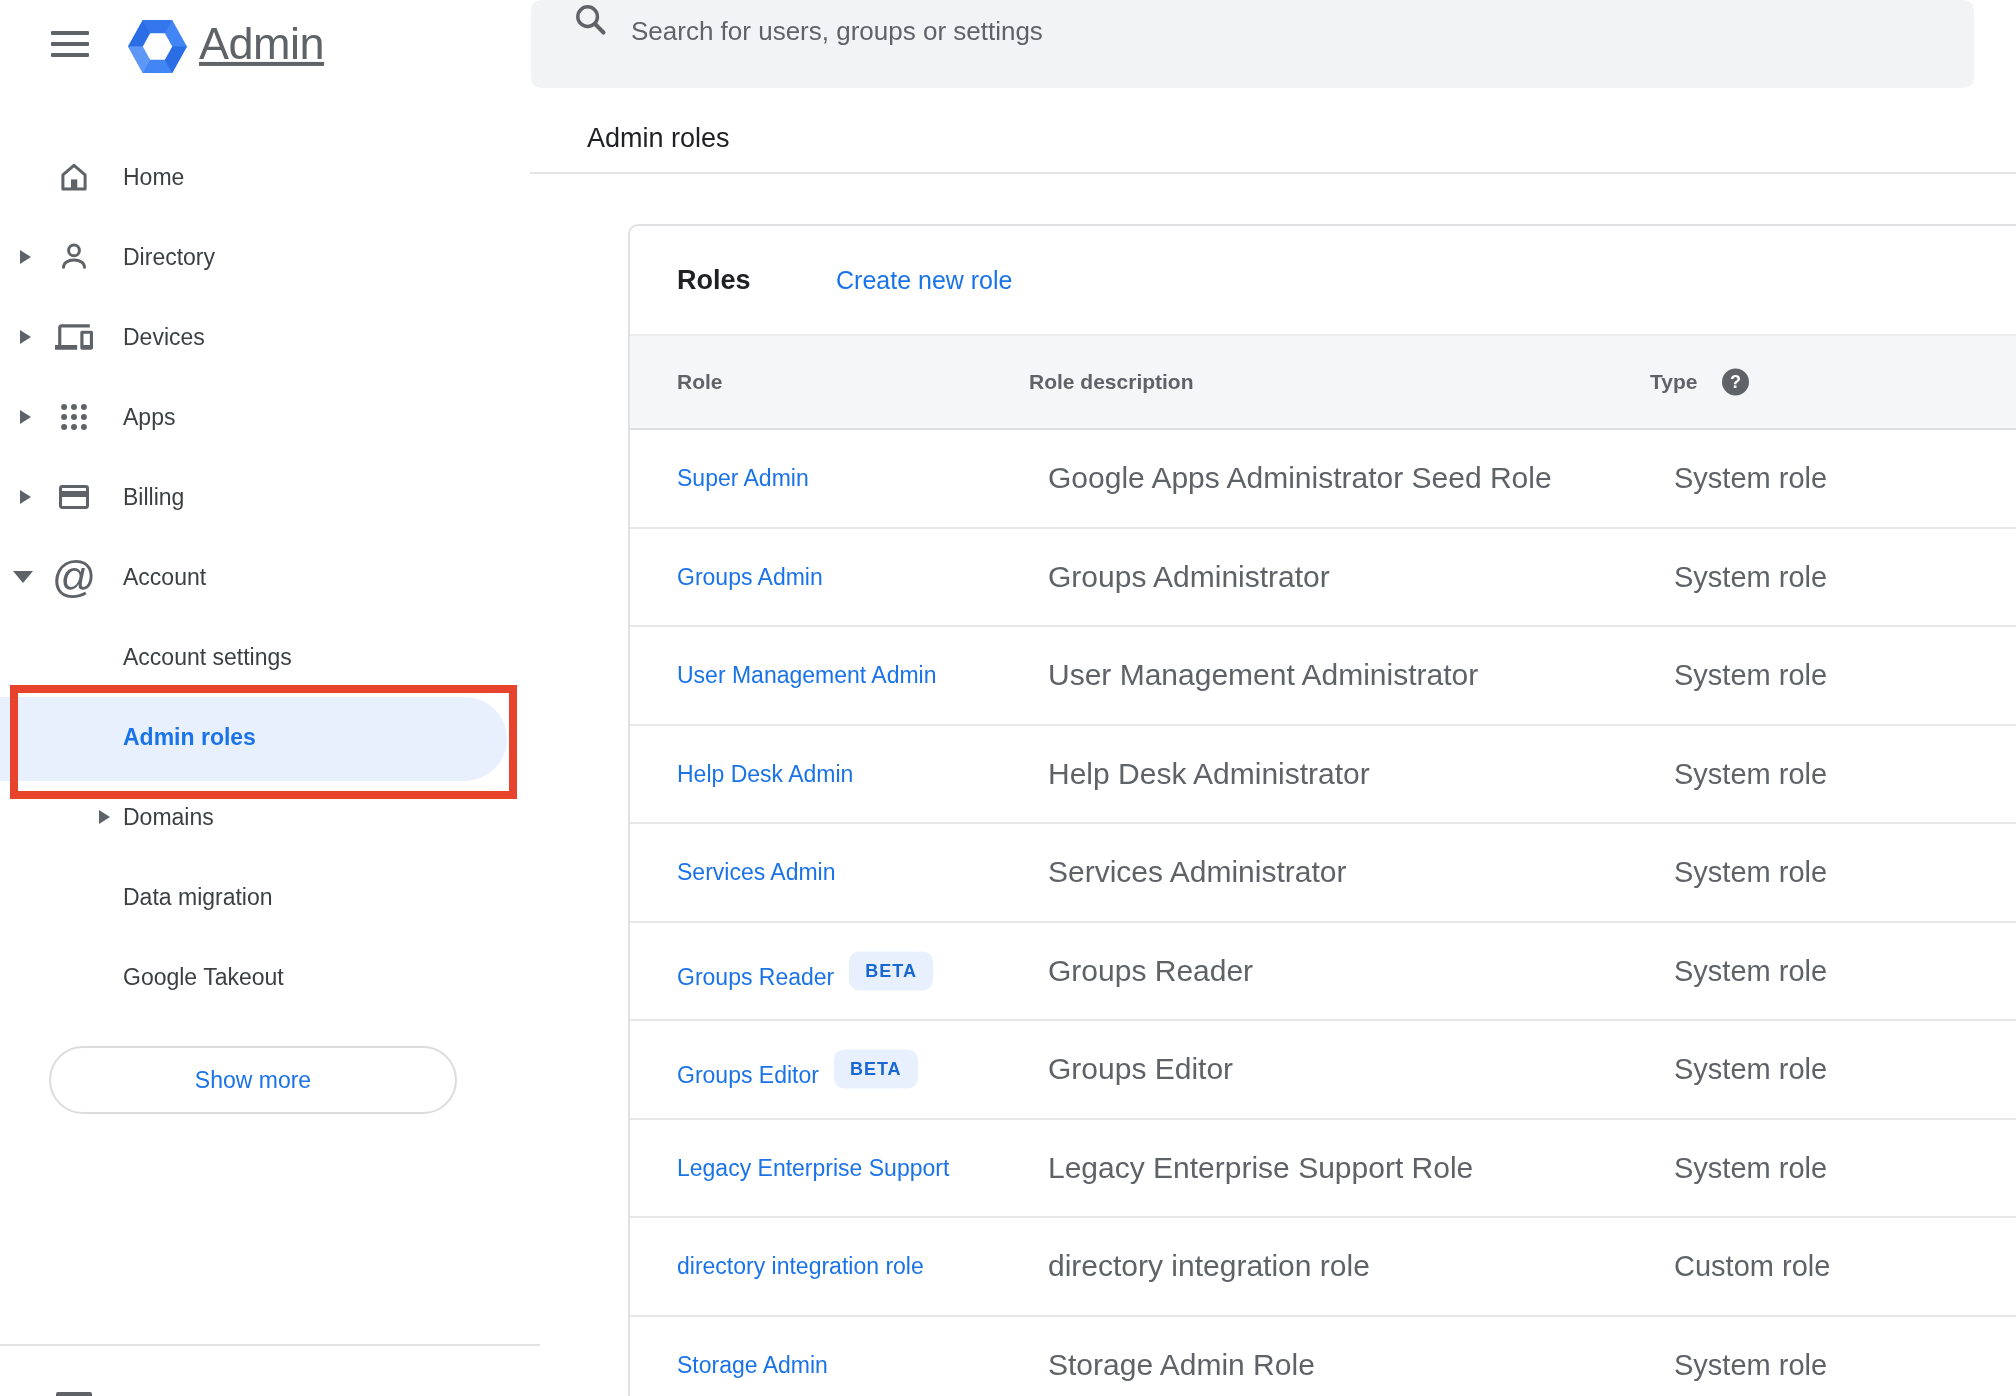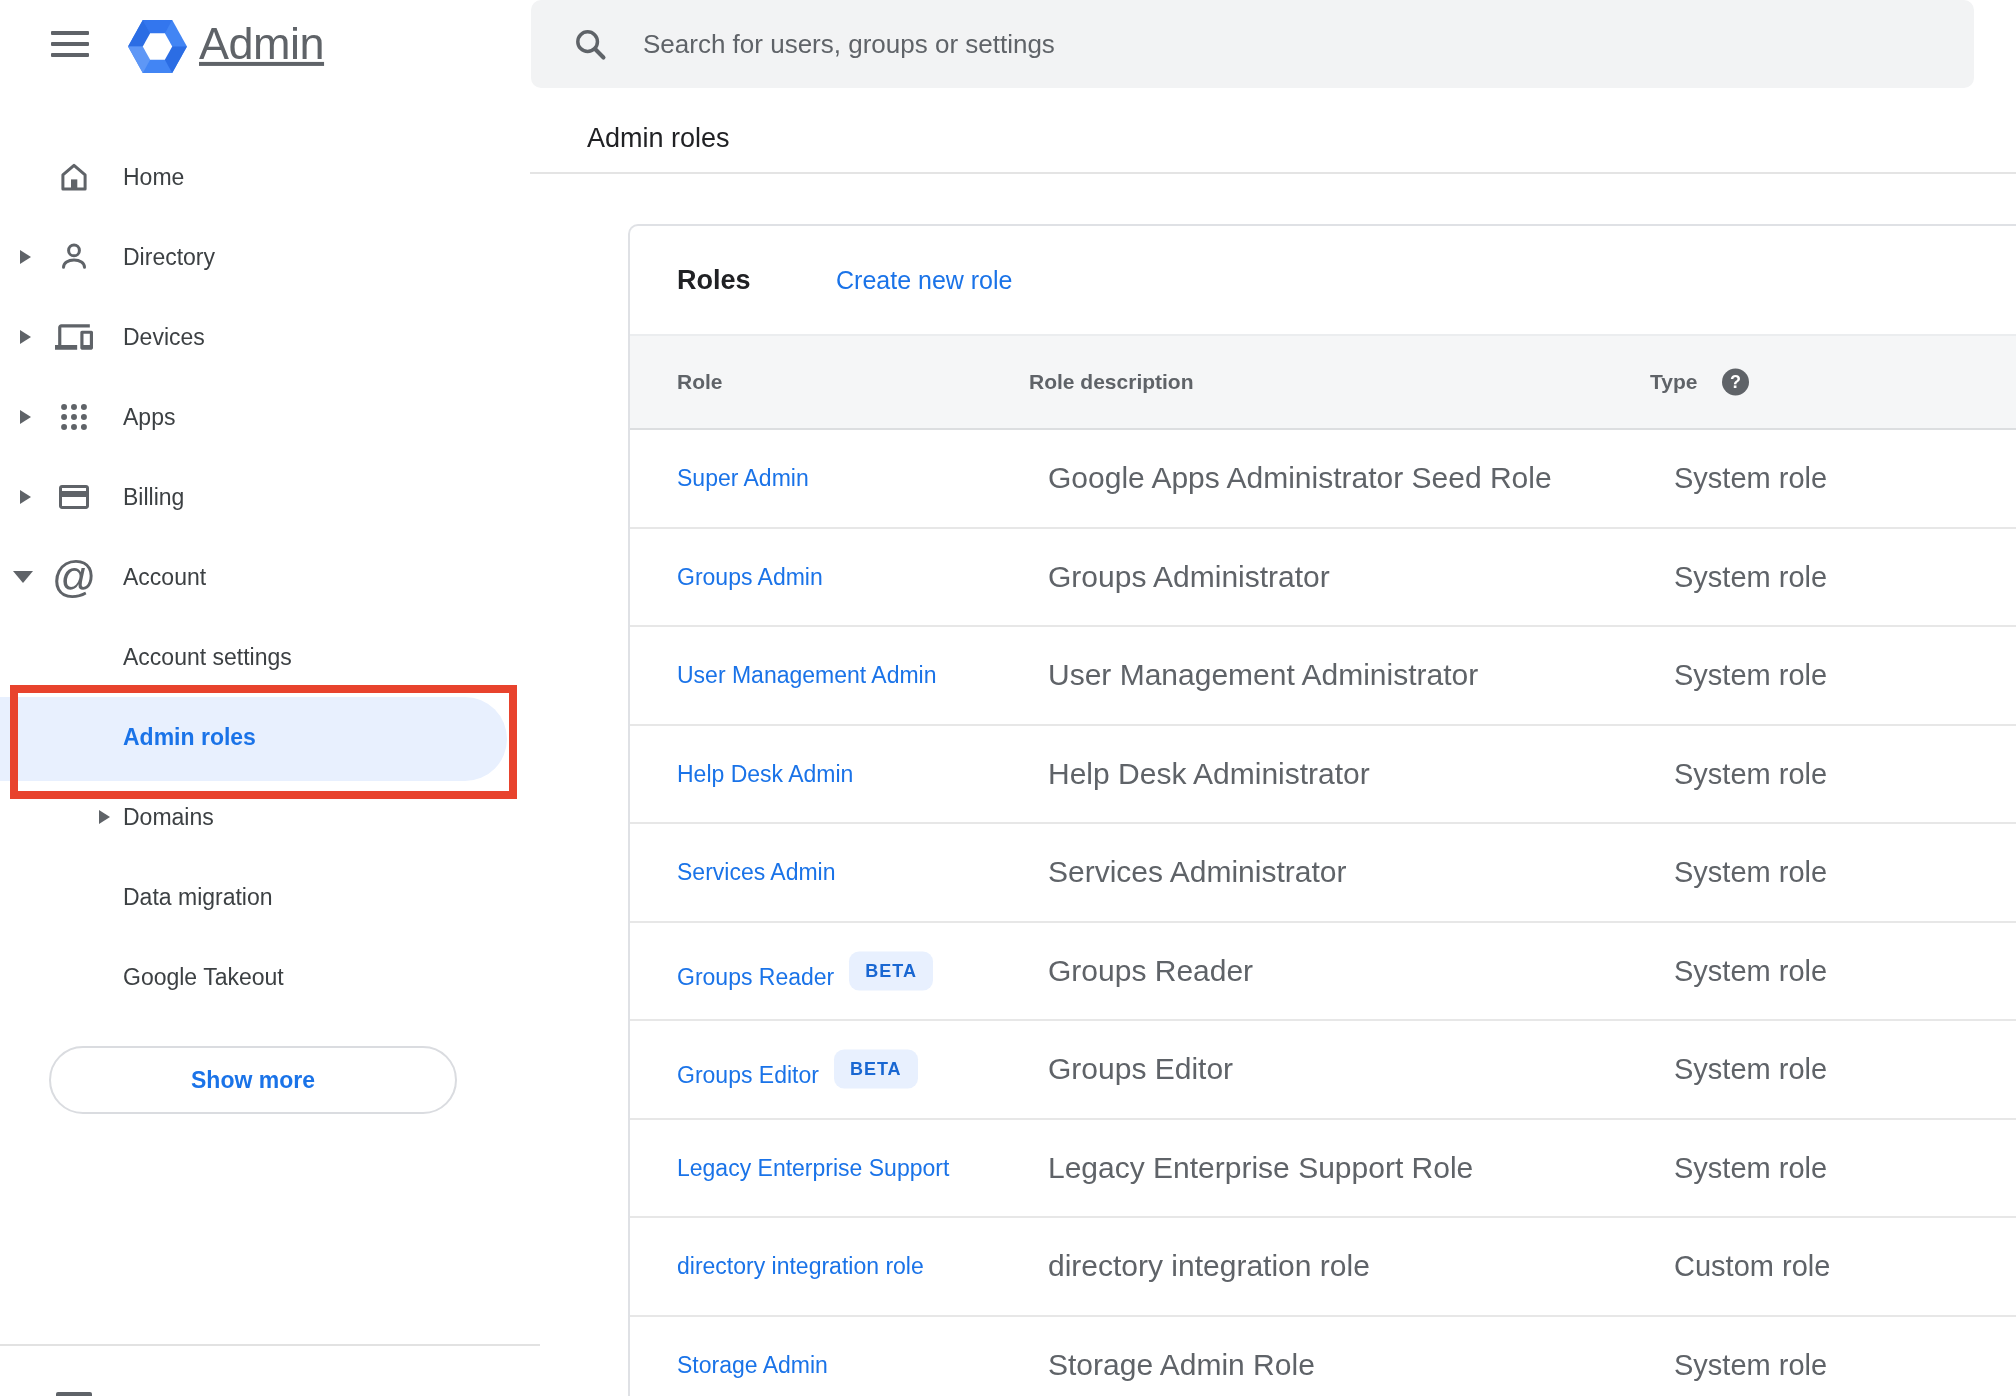--- a/index.html
+++ b/index.html
@@ -4,21 +4,21 @@
 <style>
   html,body{margin:0;padding:0;background:#fff;}
   .screen{position:relative;width:2016px;height:1396px;overflow:hidden;background:#fff;
     font-family:"Liberation Sans",sans-serif;color:#3c4043;}
   
   .hamburger{position:absolute;left:51px;top:31px;width:38px;height:28px;background:none;border:none;padding:0;cursor:pointer;}
   .hamburger span{display:block;width:38px;height:4px;background:#5f6368;border-radius:1px;margin-bottom:7px;}
   .brand-logo{position:absolute;left:128px;top:20px;width:59px;height:53px;}
   .brand-name{position:absolute;left:199px;top:46px;transform:translateY(-54%);font-size:45px;color:#5f6368;letter-spacing:-0.5px;text-decoration:underline;}
   
-  .searchbar{position:absolute;left:531px;top:0;width:1443px;height:88px;background:#f2f3f4;border-radius:10px;display:flex;align-items:center;gap:12px;}
+  .searchbar{position:absolute;left:531px;top:0;width:1443px;height:88px;background:#f2f3f4;border-radius:10px;display:flex;align-items:flex-start;}
   .search-icon{margin-left:40px;flex:0 0 auto;display:block;}
   .search-input{flex:1;margin-left:20px;border:none;background:transparent;outline:none;
     font-family:"Liberation Sans",sans-serif;font-size:26px;color:#3c4043;height:60px;}
   .search-input::placeholder{color:#5f6368;opacity:1;}
   
   .breadcrumb{position:absolute;left:587px;top:138px;transform:translateY(-50%);font-size:27px;color:#202124;}
   .breadcrumb-divider{position:absolute;left:530px;top:172px;width:1486px;height:2px;background:#e4e4e4;}
   
   .nav{position:absolute;left:0;top:137px;width:517px;}
   .nav-item{position:relative;height:80px;cursor:pointer;}
@@ -29,21 +29,21 @@
   .nav-item.domains .expander{left:99px;}
   .nav-icon{position:absolute;left:54px;top:50%;transform:translateY(-50%);width:40px;height:40px;
     display:flex;align-items:center;justify-content:center;}
   .at-glyph{font-size:44px;color:#5f6368;font-family:"Liberation Sans",sans-serif;}
   .nav-label{position:absolute;left:123px;top:50%;transform:translateY(-50%);font-size:23px;color:#3c4043;white-space:nowrap;}
   .pill{position:absolute;left:0;top:0;width:507px;height:84px;background:#e8f0fe;border-radius:0 42px 42px 0;}
   .nav-item.selected .nav-label{color:#1a73e8;font-weight:700;}
   .annotation-box{position:absolute;left:10px;top:685px;width:507px;height:114px;box-sizing:border-box;
     border:8px solid #e8432d;z-index:6;pointer-events:none;}
   .show-more{position:absolute;left:49px;top:1046px;width:408px;height:68px;border:2px solid #dadce0;border-radius:34px;
-    background:#fff;font-family:"Liberation Sans",sans-serif;font-size:23px;color:#1a73e8;font-weight:700;cursor:pointer;}
+    background:#fff;font-family:"Liberation Sans",sans-serif;font-size:23px;color:#1a73e8;font-weight:400;cursor:pointer;}
   .sidebar-divider{position:absolute;left:0;top:1344px;width:540px;height:2px;background:#e2e2e2;}
   .partial-icon{position:absolute;left:56px;top:1392px;width:36px;height:4px;background:#5f6368;border-radius:2px 2px 0 0;}
   
   .card{position:absolute;left:628px;top:224px;width:1390px;height:1180px;background:#fff;box-sizing:border-box;
     border:2px solid #dfe1e5;border-right:none;border-bottom:none;border-radius:10px 0 0 0;}
   .card-head{position:relative;height:108px;}
   .roles-title{position:absolute;left:47px;top:54px;transform:translateY(-50%);font-size:27px;font-weight:700;color:#202124;}
   .create-link{position:absolute;left:206px;top:54px;transform:translateY(-50%);font-size:25px;color:#1a73e8;cursor:pointer;text-decoration:none;}
   .thead{position:relative;height:96px;background:#f5f6f7;border-top:2px solid #ebedef;border-bottom:2px solid #dcdee0;box-sizing:border-box;}
   .th{position:absolute;top:50%;transform:translateY(-50%);font-size:21px;font-weight:700;color:#5f6368;}

